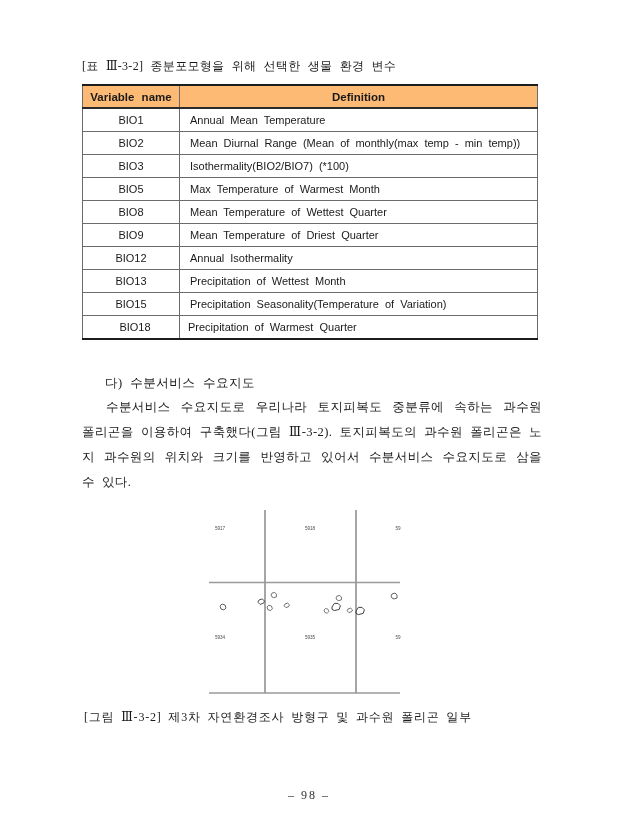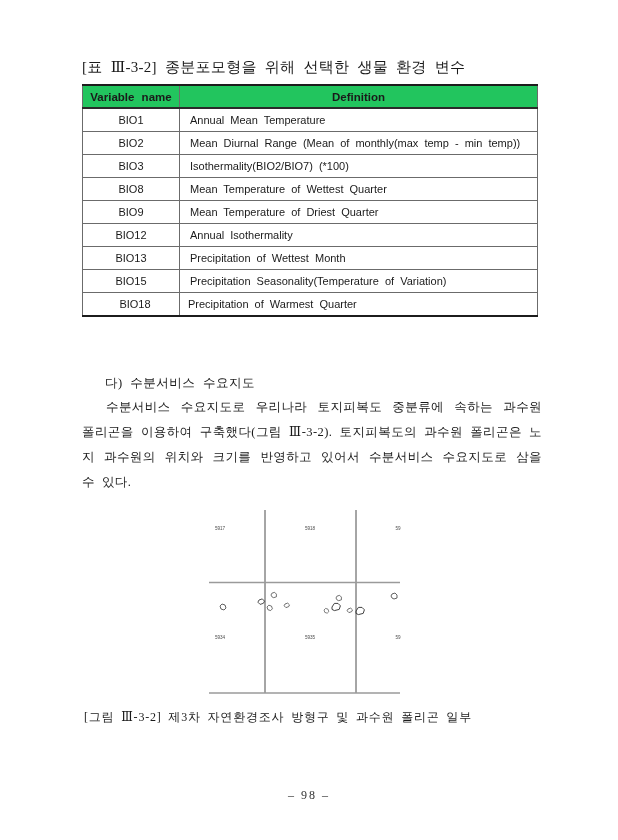--- a/index.html
+++ b/index.html
@@ -3,32 +3,32 @@
 <meta charset="utf-8">
 <style>
   html,body{margin:0;padding:0;background:#e8e8e8;}
   .page{
     position:relative;width:618px;height:840px;background:#ffffff;
     margin:0 auto;font-family:"Liberation Serif","DejaVu Serif",serif;color:#1a1a1a;
     overflow:hidden;
   }
   
   .tbl-caption{
-    position:absolute;left:82px;top:58px;font-size:15px;word-spacing:4px;letter-spacing:0.3px;
+    position:absolute;left:82px;top:58px;font-size:12px;word-spacing:4px;letter-spacing:0.3px;
     white-space:nowrap;
   }
   
   .var-table{
     position:absolute;left:82px;top:84px;width:456px;border-collapse:collapse;
     font-family:"Liberation Sans","DejaVu Sans",sans-serif;font-size:11px;
     border-top:2px solid #1c1c1c;border-bottom:2px solid #1c1c1c;
     border-left:1px solid #6b6b6b;border-right:1px solid #6b6b6b;
   }
   .var-table th{
-    background:#22c55e;height:21px;font-weight:bold;font-size:11.5px;
+    background:#fdba74;height:21px;font-weight:bold;font-size:11.5px;
     border-bottom:2px solid #2a2a2a;word-spacing:4px;padding:0;text-align:center;
   }
   .var-table th.col-var{width:96px;border-right:1px solid #6b6b6b;}
   .var-table td{
     height:22px;border-bottom:1px solid #6b6b6b;word-spacing:3px;padding:0;
   }
   .var-table tr:last-child td{border-bottom:none;padding-left:8px;}
   .var-table td.cell-var{text-align:center;border-right:1px solid #6b6b6b;}
   .var-table td.cell-def{text-align:left;padding-left:10px;}
   
@@ -81,20 +81,24 @@
     <tr>
       <td class="cell-var">BIO2</td>
       <td class="cell-def">Mean Diurnal Range (Mean of monthly(max temp - min temp))</td>
     </tr>
 
     <tr>
       <td class="cell-var">BIO3</td>
       <td class="cell-def">Isothermality(BIO2/BIO7) (*100)</td>
     </tr>
 
+    <tr>
+      <td class="cell-var">BIO5</td>
+      <td class="cell-def">Max Temperature of Warmest Month</td>
+    </tr>
 
 
     <tr>
       <td class="cell-var">BIO8</td>
       <td class="cell-def">Mean Temperature of Wettest Quarter</td>
     </tr>
 
     <tr>
       <td class="cell-var">BIO9</td>
       <td class="cell-def">Mean Temperature of Driest Quarter</td>

